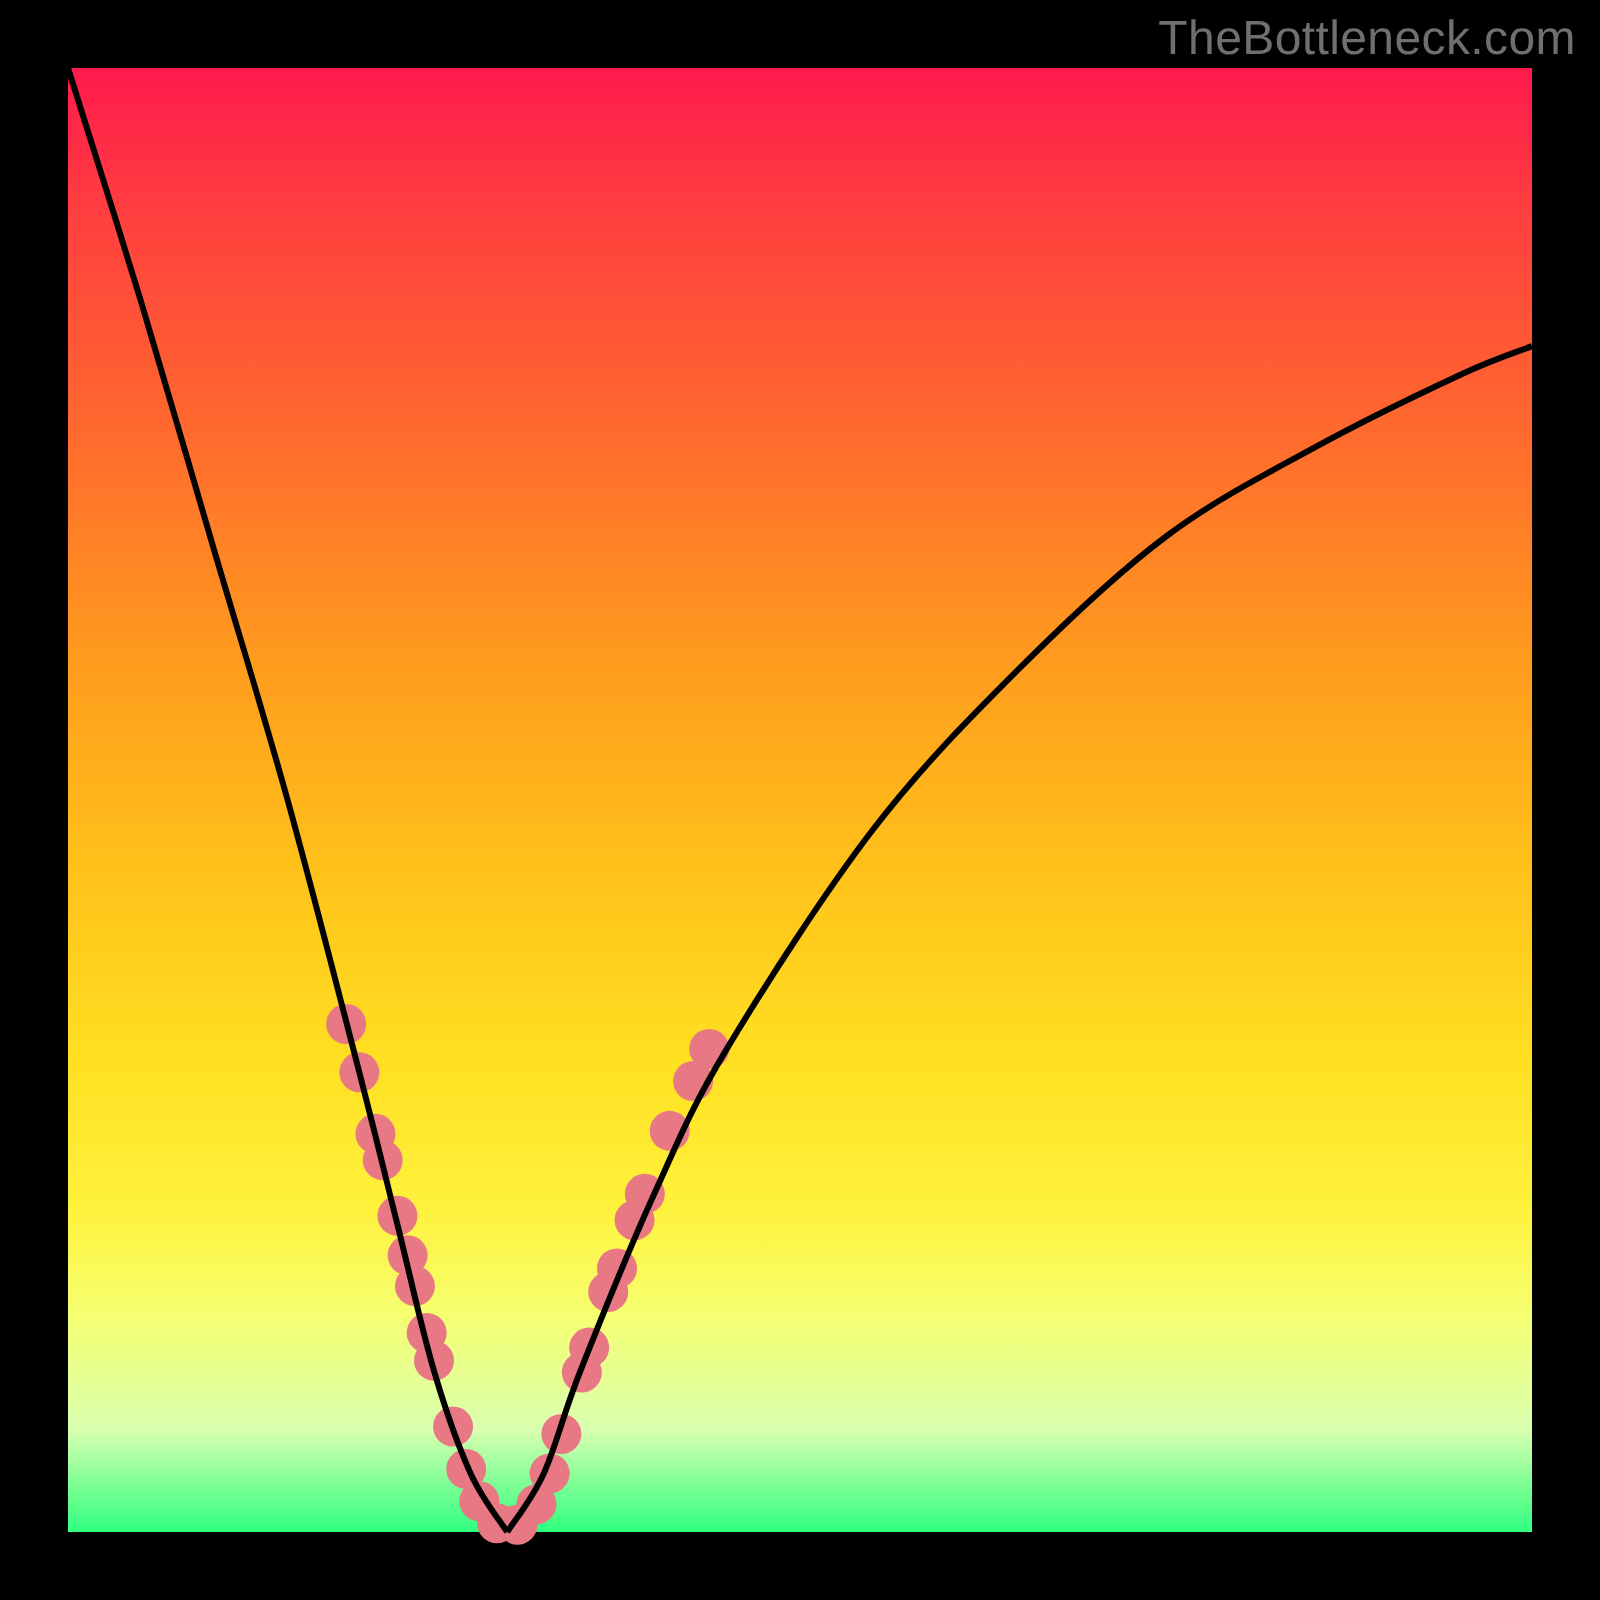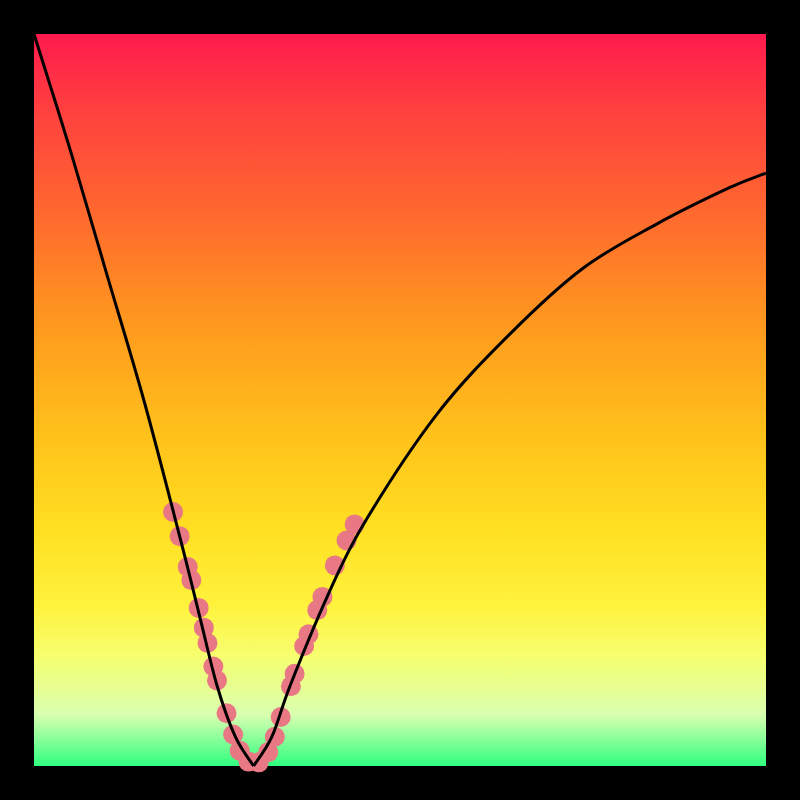--- a/index.html
+++ b/index.html
@@ -54,20 +54,21 @@
     top: 0;
     width: 732px;
     height: 732px;
     overflow: visible;
   }
 </style>
 </head>
 <body>
 
 <div class="frame">
+  <div class="watermark">TheBottleneck.com</div>
   <div class="plot-area">
     <svg class="curve" viewBox="0 0 732 732">
       <g id="marker-layer">
           <circle cx="139.08" cy="478.00" r="10" fill="#e87884"></circle>
           <circle cx="145.67" cy="502.15" r="10" fill="#e87884"></circle>
           <circle cx="153.72" cy="532.90" r="10" fill="#e87884"></circle>
           <circle cx="157.38" cy="546.07" r="10" fill="#e87884"></circle>
           <circle cx="164.70" cy="573.89" r="10" fill="#e87884"></circle>
           <circle cx="169.82" cy="593.65" r="10" fill="#e87884"></circle>
           <circle cx="173.48" cy="609.02" r="10" fill="#e87884"></circle>

